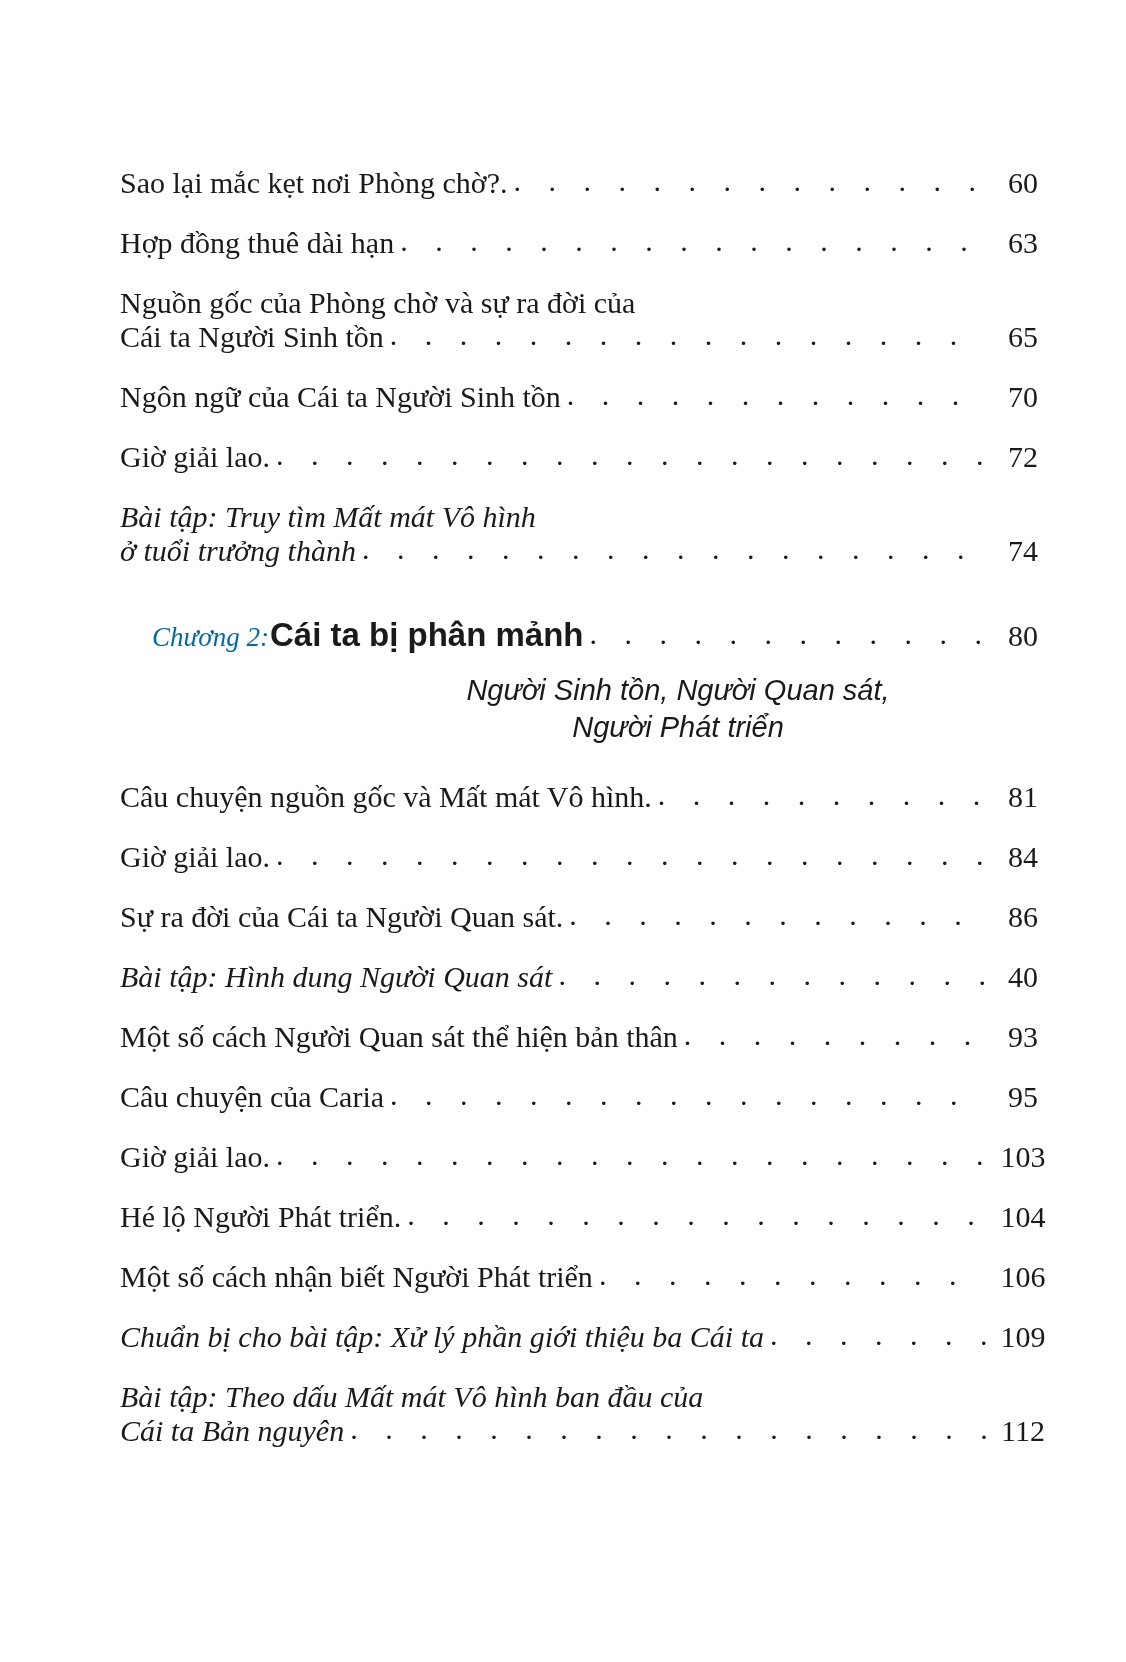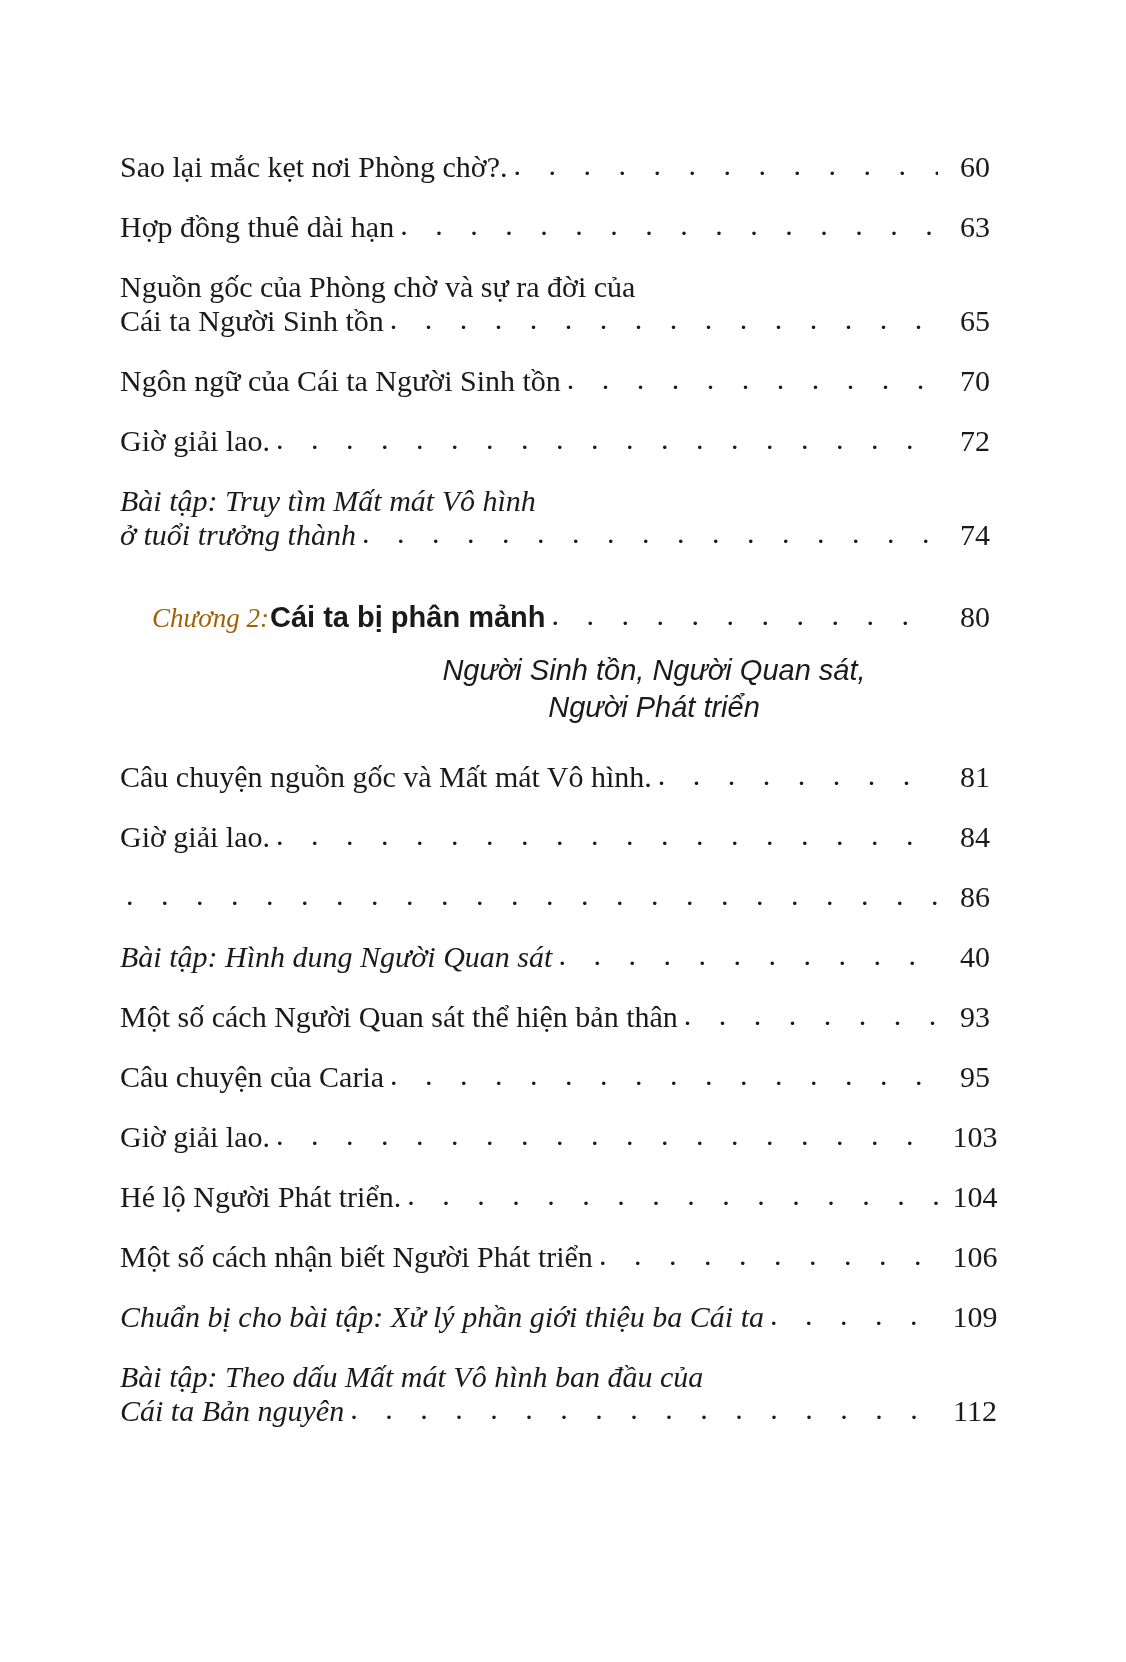--- a/index.html
+++ b/index.html
@@ -12,59 +12,60 @@
     height: 1662px;
     font-family: "Liberation Serif", serif;
     color: #1a1a1a;
     overflow: hidden;
   }
   .page {
     position: relative;
     width: 1126px;
     height: 1170px;
     box-sizing: border-box;
-    padding: 150px 120px 60px 120px;
+    padding: 150px 72px 60px 120px;
+    margin-top: 16px;
   }
   .toc {
     width: 100%;
   }
   .entry {
     display: flex;
     align-items: baseline;
     margin-bottom: 26px;
   }
   .entry.tight {
     margin-bottom: 0;
   }
   .entry-label {
     flex: 0 0 auto;
     font-family: "Liberation Serif", serif;
     font-style: italic;
     font-size: 27px;
-    color: #a16207;
+    color: #0369a1;
     width: 150px;
     padding-left: 32px;
     box-sizing: border-box;
   }
   .entry-text {
     flex: 0 0 auto;
     font-size: 30px;
     white-space: nowrap;
     padding-left: 72px;
   }
   .entry-text.no-indent {
     padding-left: 0;
   }
   .entry-text.italic {
     font-style: italic;
   }
   .entry-text.bold {
     font-weight: bold;
     font-family: "Liberation Sans", sans-serif;
-    font-size: 29px;
+    font-size: 33px;
   }
   .dots {
     flex: 1 1 auto;
     overflow: hidden;
     white-space: nowrap;
     margin: 0 6px;
     font-size: 30px;
     letter-spacing: 10px;
     color: #1a1a1a;
     position: relative;
@@ -163,20 +164,21 @@
       <div class="page-num">81</div>
     </div>
 
     <div class="entry">
       <div class="entry-text no-indent">Giờ giải lao.</div>
       <div class="dots">. . . . . . . . . . . . . . . . . . . . . . . . . . . . . . . . . . . . . . . . . . . . . . . . .</div>
       <div class="page-num">84</div>
     </div>
 
     <div class="entry">
+      <div class="entry-text no-indent">Sự ra đời của Cái ta Người Quan sát.</div>
       <div class="dots">. . . . . . . . . . . . . . . . . . . . . . . . . . . . . . . . . . . . . . . . . . . . . . . . .</div>
       <div class="page-num">86</div>
     </div>
 
     <div class="entry">
       <div class="entry-text no-indent italic">Bài tập: Hình dung Người Quan sát</div>
       <div class="dots">. . . . . . . . . . . . . . . . . . . . . . . . . . . . . . . . . . . . . . . . . . . . . . . . .</div>
       <div class="page-num">40</div>
     </div>
 

